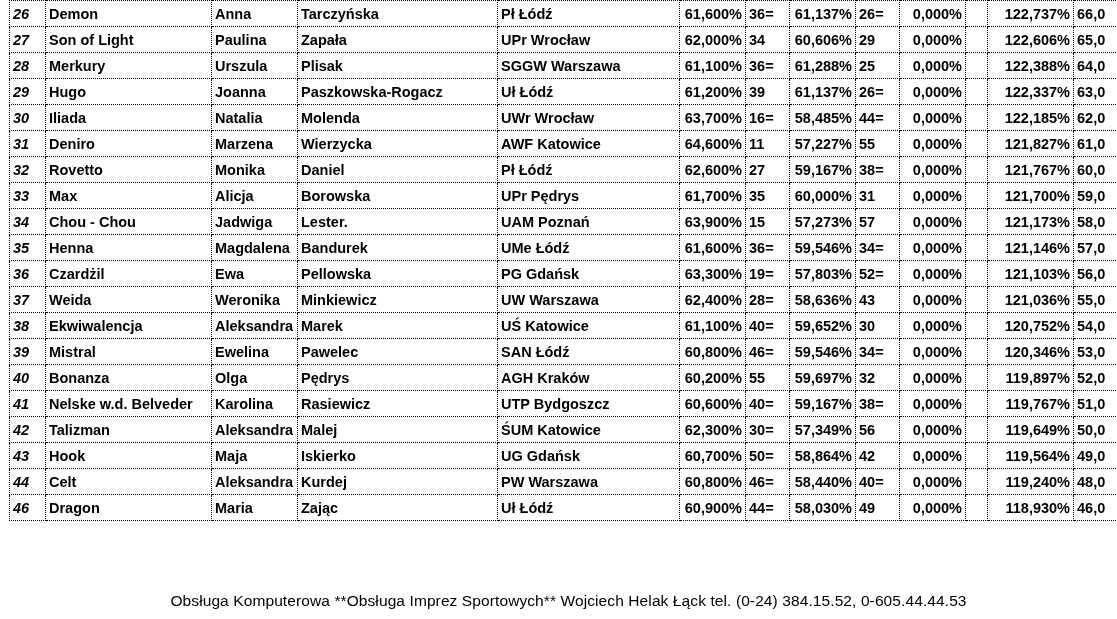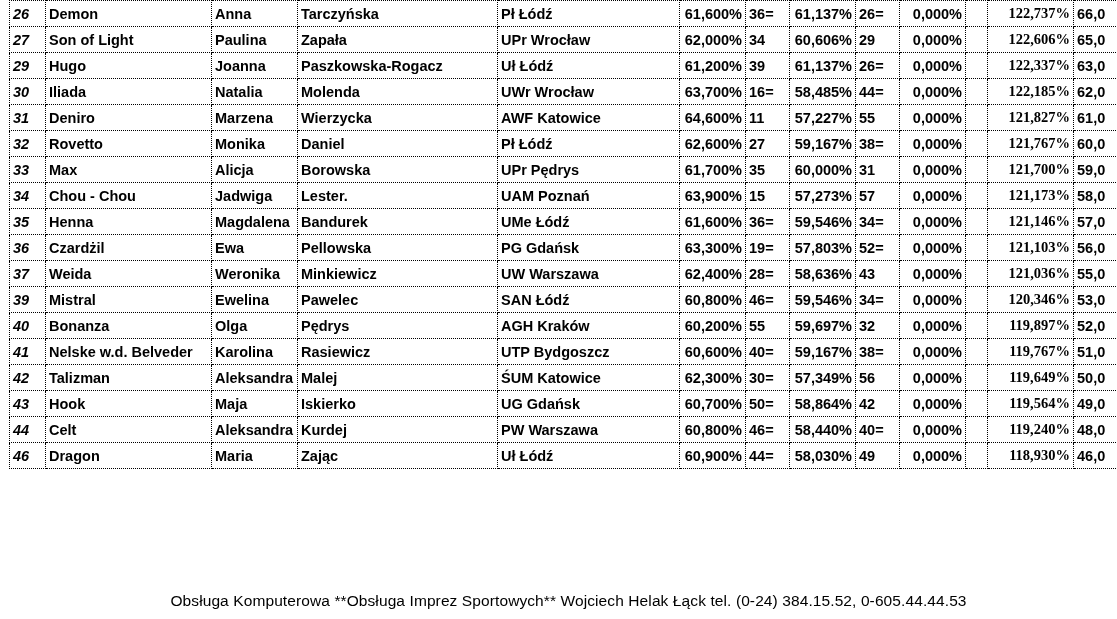--- a/index.html
+++ b/index.html
@@ -72,21 +72,20 @@
     border-top: none;
     border-bottom: none;
     border-left: 1px dotted #000;
     border-right: 1px dotted #000;
   }
   td.total {
     text-align: right;
     padding-right: 4px;
     font-size: 15.5px;
     font-weight: bold;
-    font-family: Liberation Serif, serif;
   }
   td.pts {
     text-align: left;
     padding-left: 5px;
     font-size: 15.5px;
     font-weight: bold;
     border-right: none;
   }
   td.nm { text-align: left; }
 
@@ -147,20 +146,35 @@
           <td class="pct">62,000%</td>
           <td class="rk">34</td>
           <td class="pct">60,606%</td>
           <td class="rk">29</td>
           <td class="pct">0,000%</td>
           <td class="gap"></td>
           <td class="total">122,606%</td>
           <td class="pts">65,0</td>
         </tr>
         <tr>
+          <td class="rank">28</td>
+          <td class="nm">Merkury</td>
+          <td class="nm">Urszula</td>
+          <td class="nm">Plisak</td>
+          <td class="nm">SGGW Warszawa</td>
+          <td class="pct">61,100%</td>
+          <td class="rk">36=</td>
+          <td class="pct">61,288%</td>
+          <td class="rk">25</td>
+          <td class="pct">0,000%</td>
+          <td class="gap"></td>
+          <td class="total">122,388%</td>
+          <td class="pts">64,0</td>
+        </tr>
+        <tr>
           <td class="rank">29</td>
           <td class="nm">Hugo</td>
           <td class="nm">Joanna</td>
           <td class="nm">Paszkowska-Rogacz</td>
           <td class="nm">Uł Łódź</td>
           <td class="pct">61,200%</td>
           <td class="rk">39</td>
           <td class="pct">61,137%</td>
           <td class="rk">26=</td>
           <td class="pct">0,000%</td>
@@ -282,20 +296,35 @@
           <td class="pct">62,400%</td>
           <td class="rk">28=</td>
           <td class="pct">58,636%</td>
           <td class="rk">43</td>
           <td class="pct">0,000%</td>
           <td class="gap"></td>
           <td class="total">121,036%</td>
           <td class="pts">55,0</td>
         </tr>
         <tr>
+          <td class="rank">38</td>
+          <td class="nm">Ekwiwalencja</td>
+          <td class="nm">Aleksandra</td>
+          <td class="nm">Marek</td>
+          <td class="nm">UŚ Katowice</td>
+          <td class="pct">61,100%</td>
+          <td class="rk">40=</td>
+          <td class="pct">59,652%</td>
+          <td class="rk">30</td>
+          <td class="pct">0,000%</td>
+          <td class="gap"></td>
+          <td class="total">120,752%</td>
+          <td class="pts">54,0</td>
+        </tr>
+        <tr>
           <td class="rank">39</td>
           <td class="nm">Mistral</td>
           <td class="nm">Ewelina</td>
           <td class="nm">Pawelec</td>
           <td class="nm">SAN Łódź</td>
           <td class="pct">60,800%</td>
           <td class="rk">46=</td>
           <td class="pct">59,546%</td>
           <td class="rk">34=</td>
           <td class="pct">0,000%</td>

